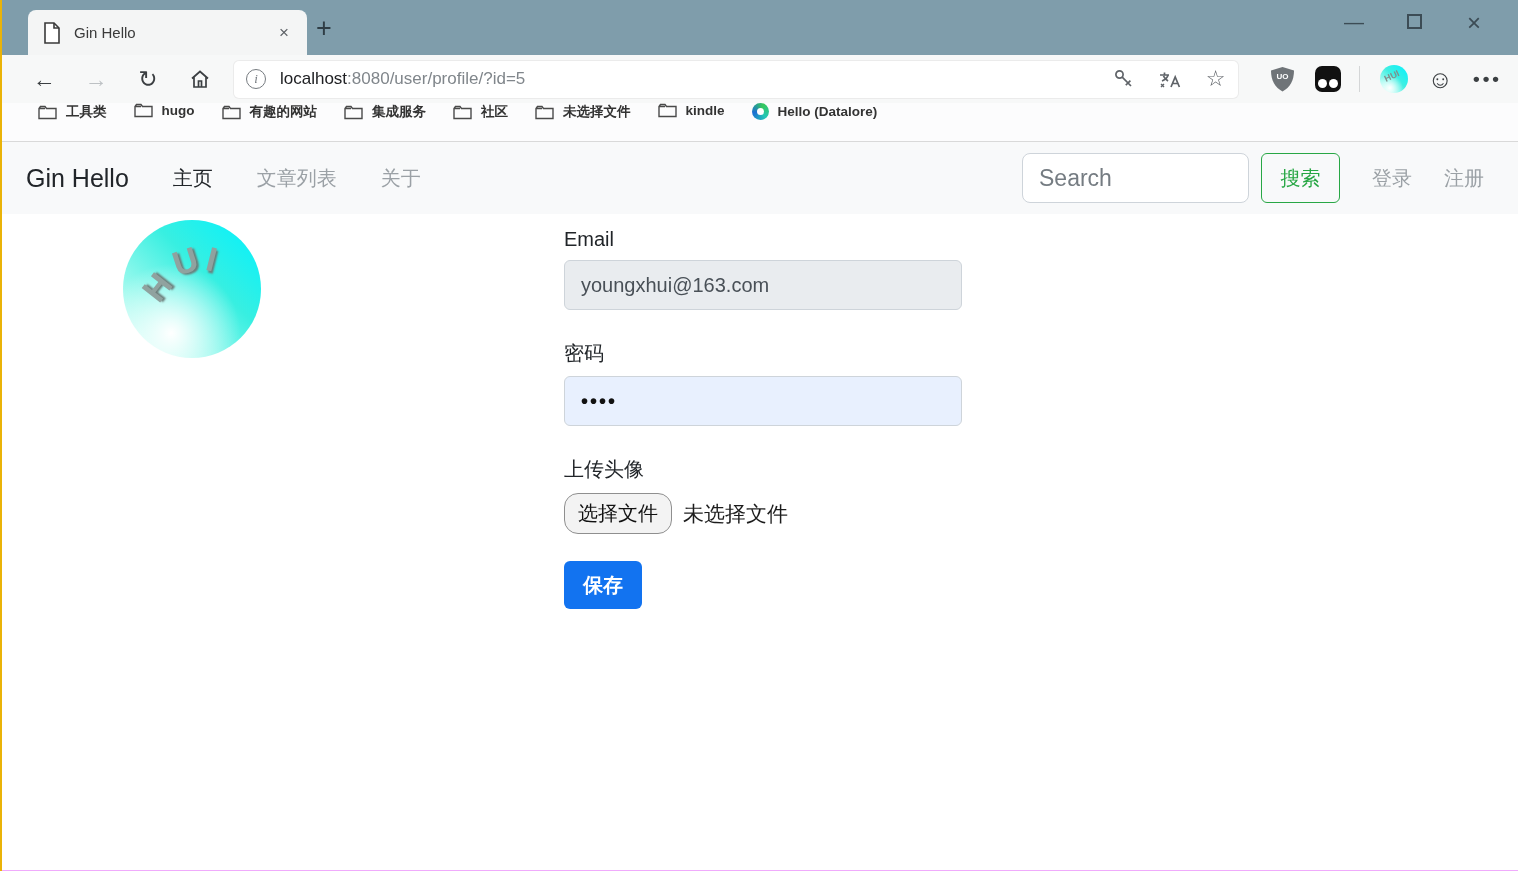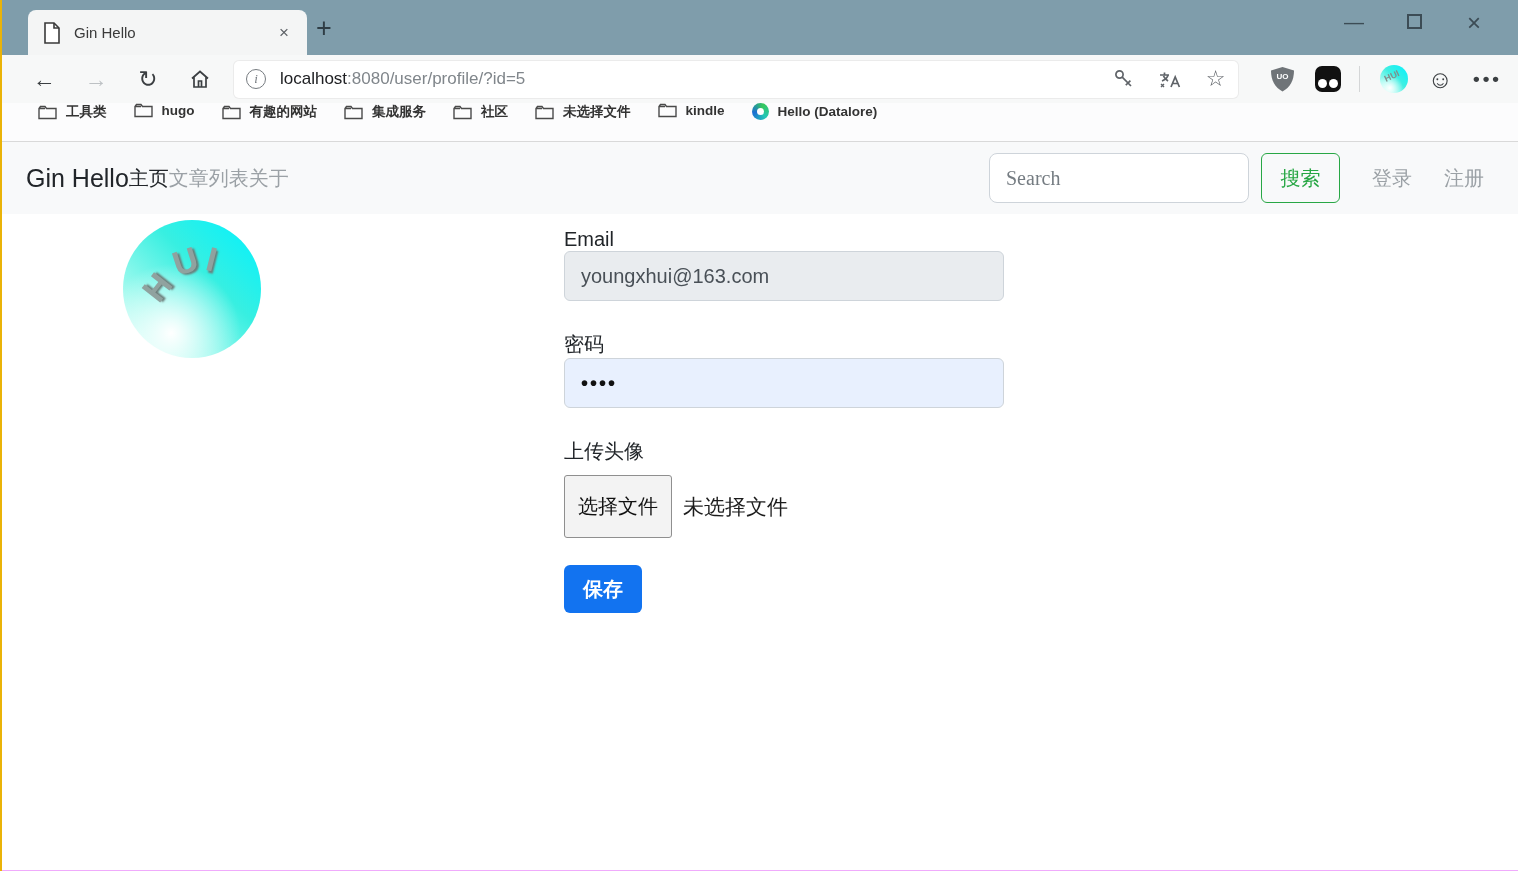--- a/index.html
+++ b/index.html
@@ -44,47 +44,47 @@
   .bm { display:flex; align-items:center; margin-right:27px; }
   .bm-label { font-size:13.5px; color:#333; margin-left:9px; white-space:nowrap; }
   .datalore-ico { width:17px; height:17px; border-radius:50%;
      background: conic-gradient(from 140deg, #22c7b6, #1b6fd4, #35c75a, #22c7b6); position:relative; }
   .datalore-ico:after { content:""; position:absolute; left:5px; top:5px; width:7px; height:7px; background:#fff; border-radius:50%; }
 
   
   .page { height:728px; background:#fff; }
   .navbar { height:72px; background:#f8f9fa; display:flex; align-items:center; padding:0 24px; }
   .brand { font-size:25px; color:#212529; }
-  .nav-link { font-size:20px; white-space:nowrap; }
+  .nav-link { font-size:20px; margin-left:44px; white-space:nowrap; }
   .nav-link.active { color:#212529; }
   .nav-link.muted { color:#9ba1a6; }
   .nav-spacer { flex:1; }
-  .search-input { width:260px; height:50px; border:1px solid #ced4da; border-radius:8px; padding:0 16px; font-size:20px; background:#fff; color:#212529; font-family:Liberation Serif, serif; }
+  .search-input { width:227px; height:50px; border:1px solid #ced4da; border-radius:8px; padding:0 16px; font-size:23px; background:#fff; color:#212529; font-family:Liberation Sans, sans-serif; }
   .search-input::placeholder { color:#757c82; }
   .btn-search { margin-left:12px; width:79px; height:50px; border:1px solid #28a745; border-radius:6px; background:transparent; color:#28a745; font-size:20px; font-family:inherit; }
   .auth-link { font-size:20px; color:#9ba1a6; margin-left:32px; white-space:nowrap; }
   .auth-link:last-child { margin-right:10px; }
 
   .content { position:relative; height:656px; }
   .profile-avatar { position:absolute; left:121px; top:6px; width:138px; height:138px; border-radius:50%; overflow:hidden;
      background: radial-gradient(circle at 35% 82%, #ffffff 0%, rgba(255,255,255,0) 48%),
                  linear-gradient(225deg, #00f2ff 0%, #38efe1 40%, #9ffaee 75%, #e8fffb 100%); }
   .profile-avatar b { position:absolute; font-weight:bold; color:#90a29f; text-shadow:2px 2px 2px #6c7d7a; font-size:34px; }
   .pa-h { left:22px; top:48px; transform:rotate(-52deg); }
   .pa-u { left:50px; top:22px; transform:rotate(-18deg); }
   .pa-i { left:84px; top:20px; transform:rotate(14deg); }
 
   .form-col { position:absolute; left:562px; top:0; width:398px; }
   .form-label { font-size:20px; color:#212529; margin-top:14px; }
-  .input { width:440px; height:50px; border:1px solid #ced4da; border-radius:6px; font-size:20px; padding:0 16px; font-family:inherit; }
+  .input { width:398px; height:50px; border:1px solid #ced4da; border-radius:6px; font-size:20px; padding:0 16px; margin-top:9px; font-family:inherit; }
   .input-disabled { background:#e9ecef; color:#495057; }
   .input-pass { background:#e8f0fe; color:#111; letter-spacing:2px; font-weight:bold; }
   .lbl-gap { margin-top:30px; }
   .file-row { margin-top:10px; display:flex; align-items:center; }
-  .file-btn { font-size:20px; font-family:inherit; color:#111; background:#f3f3f3; border:1px solid #8f8f8f; border-radius:3px; padding:17px 13px;text-align:center; }
+  .file-btn { font-size:20px; font-family:inherit; color:#111; background:#f3f3f3; border:1px solid #8f8f8f; border-radius:14px; padding:6px 13px;text-align:center; }
   .file-status { font-size:21px; color:#1c1c1c; margin-left:11px; }
   .save-btn { margin-top:27px; width:78px; height:48px; background:#1273f0; border:none; border-radius:6px; color:#fff; font-size:20px; font-family:inherit;font-weight:bold; }
 
   svg { display:block; }
 </style>
 </head>
 <body>
 
 <div class="window">
 

